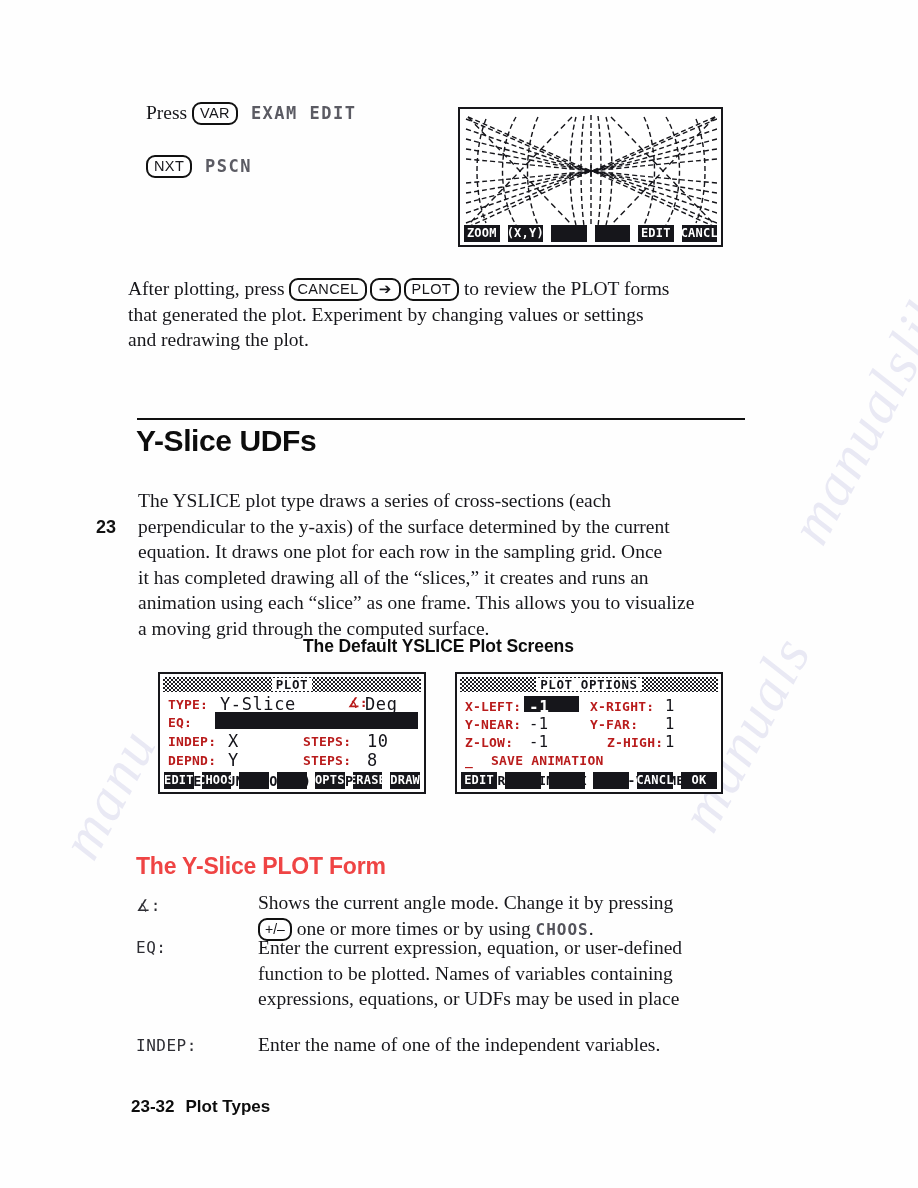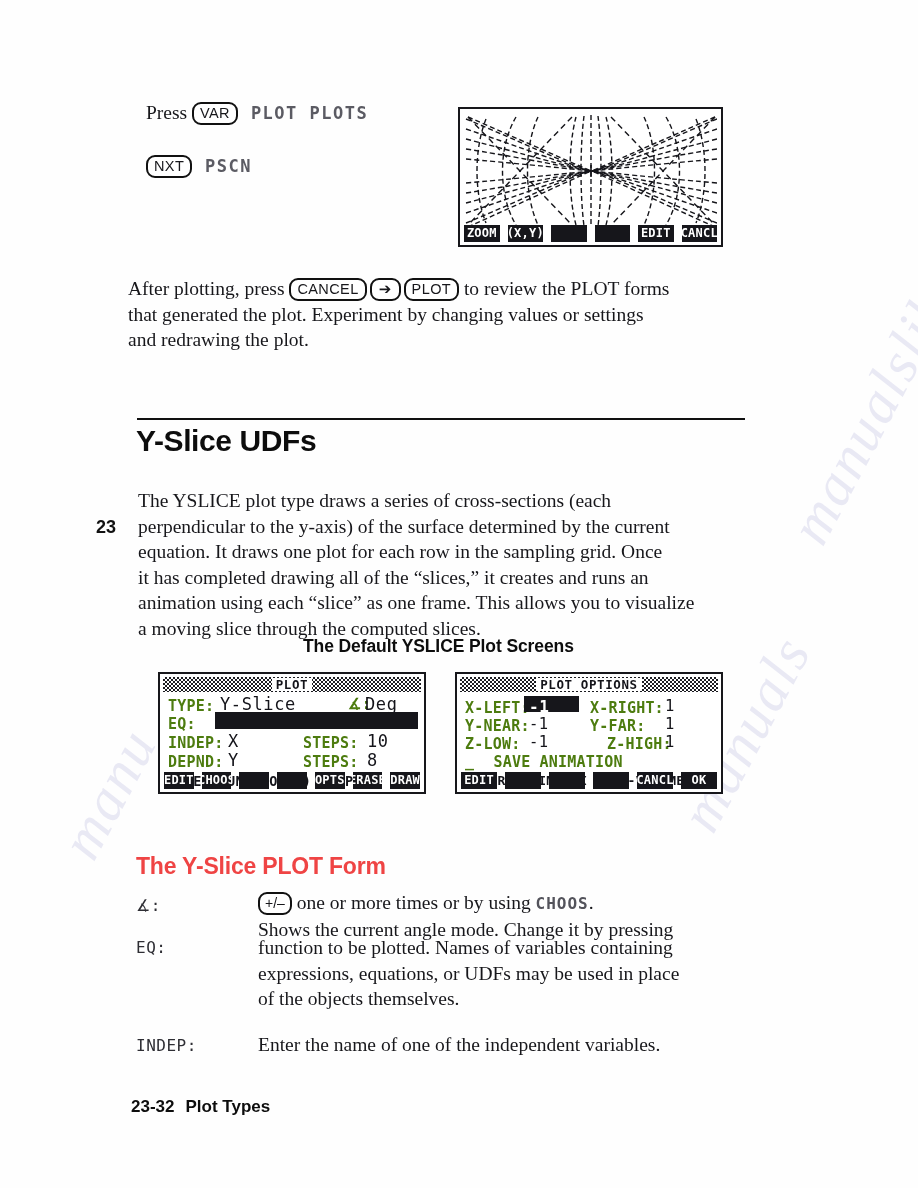--- a/index.html
+++ b/index.html
@@ -180,24 +180,24 @@
     font-size: 12.5px;
     letter-spacing: 0.6px;
     color: #14141a;
     line-height: 13px;
   }
 
   
   .frow {
     position: absolute;
     font-family: "DejaVu Sans Mono", monospace;
-    font-size: 15px;
+    font-size: 13px;
     font-weight: bold;
     letter-spacing: 0.2px;
-    color: #4d7c0f;
+    color: #b91c1c;
     white-space: nowrap;
   }
   .fval {
     font-family: "DejaVu Sans Mono", monospace;
     font-size: 15.5px;
     font-weight: normal;
     letter-spacing: 0.5px;
     color: #14141a;
   }
   .fval-big {
@@ -270,21 +270,21 @@
 
 <div id="page">
 
   <div class="watermark" style="left:700px; top:330px;">manualslib.com</div>
   <div class="watermark" style="left:640px; top:700px;">manuals</div>
   <div class="watermark" style="left:40px; top:760px;">manu</div>
 
   <div class="abs body-text" style="left:146px; top:100px;">
     <span>Press</span>
     <span class="keycap">VAR</span>
-    <span class="lcd-word" style="margin-left:8px;">PLOT PLOTS</span>
+    <span class="lcd-word" style="margin-left:8px;">EXAM EDIT</span>
   </div>
   <div class="abs body-text" style="left:146px; top:125px;margin-top:28px;">
     <span class="keycap">NXT</span>
     <span class="lcd-word" style="margin-left:8px;">PSCN</span>
   </div>
 
   <div class="lcd" style="left:458px; top:107px; width:265px; height:140px;">
     <div class="plotcanvas">
       <svg width="255" height="116" viewBox="0 0 255 116">
         <g stroke="#15151a" stroke-width="1.4" fill="none" stroke-dasharray="5 3">
@@ -362,21 +362,21 @@
   <h1 class="section" style="left:136px; top:424px;">Y-Slice UDFs</h1>
 
   <div class="chapter-num" style="left:96px; top:500px;">23</div>
 
   <div class="abs body-text" style="left:138px; top:488px; width:615px;">
     <div>The YSLICE plot type draws a series of cross-sections (each</div>
     <div>perpendicular to the y-axis) of the surface determined by the current</div>
     <div>equation.  It draws one plot for each row in the sampling grid.  Once</div>
     <div>it has completed drawing all of the “slices,” it creates and runs an</div>
     <div>animation using each “slice” as one frame.  This allows you to visualize</div>
-    <div>a moving slice through the computed slices.</div>
+    <div>a moving grid through the computed surface.</div>
   </div>
 
   <div class="caption" style="left:303px; top:636px;">The Default YSLICE Plot Screens</div>
 
   <div class="lcd" style="left:158px; top:672px; width:268px; height:122px;">
     <div class="titlebar" style="margin:3px 3px 0 3px;">
       <span>PLOT</span>
     </div>
 
     <div class="frow" style="left:8px; top:23px;">TYPE:</div>
@@ -446,33 +446,33 @@
       <div class="sk blank"></div>
       <div class="sk">CANCL</div>
       <div class="sk">OK</div>
     </div>
   </div>
 
   <div class="subhead" style="left:136px; top:853px;">The Y-Slice PLOT Form</div>
 
   <div class="dt" style="left:136px; top:896px;">∡:</div>
   <div class="dd" style="left:258px; top:890px; width:480px;">
+    <div>Shows the current angle mode.  Change it by pressing</div>
     <div>
       <span class="keycap small tight">+/–</span>
       <span>one or more times or by using</span>
       <span class="inline-lcd">CHOOS</span><span>.</span>
     </div>
-    <div>Shows the current angle mode.  Change it by pressing</div>
   </div>
 
   <div class="dt" style="left:136px; top:938px;">EQ:</div>
   <div class="dd" style="left:258px; top:935px; width:480px;">
+    <div>Enter the current expression, equation, or user-defined</div>
     <div>function to be plotted.  Names of variables containing</div>
     <div>expressions, equations, or UDFs may be used in place</div>
-    <div>of the objects themselves.</div>
   </div>
 
   <div class="dt" style="left:136px; top:1036px;">INDEP:</div>
   <div class="dd" style="left:258px; top:1032px; width:480px;">
     <div>Enter the name of one of the independent variables.</div>
   </div>
 
   <div class="footer" style="left:131px; top:1097px;text-align:center;">
     <span class="pg">23-32</span><span>Plot Types</span>
   </div>

